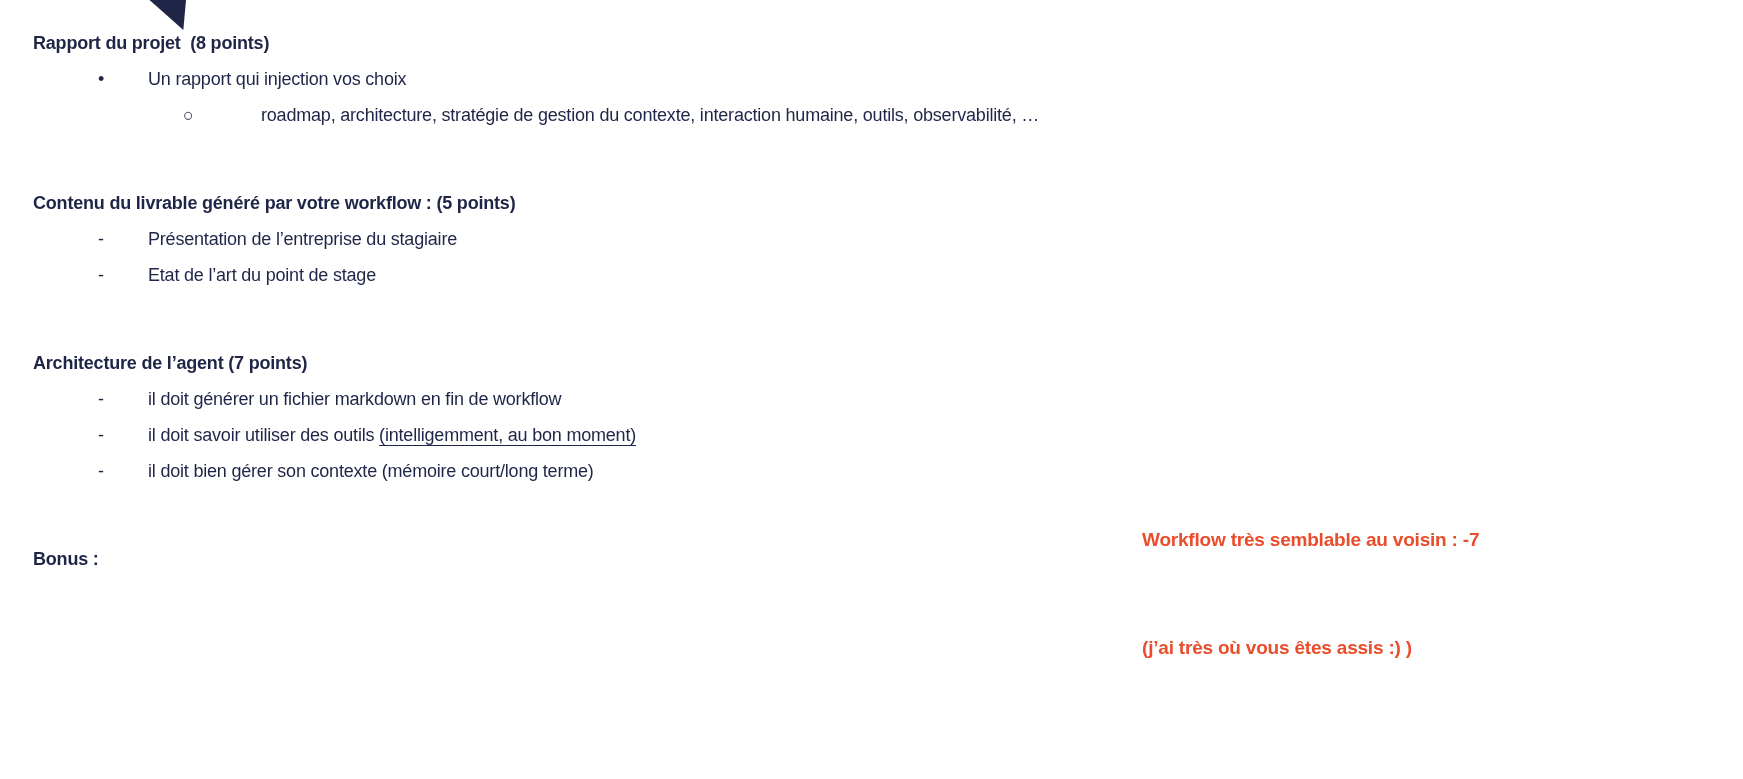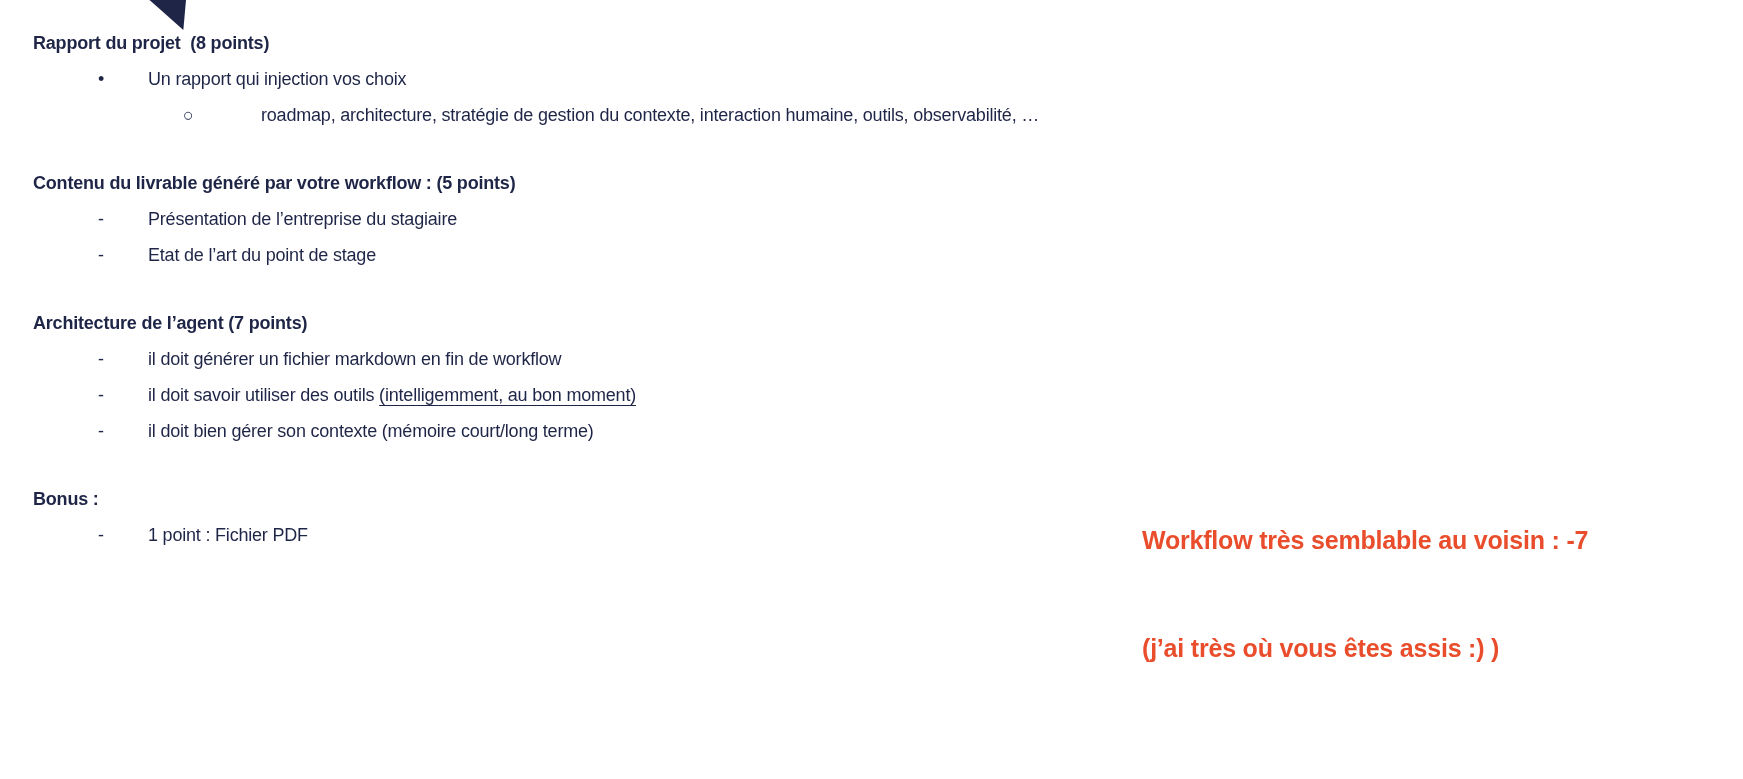--- a/index.html
+++ b/index.html
@@ -22,34 +22,34 @@
   .triangle{
     position:absolute;left:148px;top:0;width:38px;height:30px;
     background:var(--navy);
     clip-path:polygon(4% 0,100% 0,93% 100%);
   }
   .content{
     position:absolute;left:33px;top:25px;right:0;
     font-size:18px;line-height:36px;
   }
   .section{margin:0;}
-  .section + .section{margin-top:32px;}
+  .section + .section{margin-top:52px;}
   .heading{font-weight:bold;white-space:pre-wrap;}
   .item{white-space:pre-wrap;}
   .item .marker{display:inline-block;}
   .item.l1{padding-left:65px;}
   .item.l1 .marker{width:50px;}
   .item.l2{padding-left:150px;}
   .item.l2 .marker{width:78px;}
   .underline{text-decoration:underline;text-underline-offset:4px;}
   .annotation{
     position:absolute;left:1142px;top:450px;
     color:var(--orange);
     font-weight:bold;
-    font-size:25px;line-height:36px;
+    font-size:19px;line-height:36px;
     white-space:pre-wrap;
   }
 </style>
 </head>
 <body style="--navy: #1f2547; --orange: #e94d2b; --bg: #ffffff;">
 
 <div class="page">
   <div class="triangle"></div>
 
   <div class="content" id="content">
@@ -64,21 +64,20 @@
         <div class="item l1"><span class="marker">-</span><span class="txt">Etat de l’art du point de stage</span></div>
       </div>
       <div class="section">
         <div class="heading">Architecture de l’agent (7 points)</div>
         <div class="item l1"><span class="marker">-</span><span class="txt">il doit générer un fichier markdown en fin de workflow</span></div>
         <div class="item l1"><span class="marker">-</span><span class="txt">il doit savoir utiliser des outils </span><span class="txt underline">(intelligemment, au bon moment)</span></div>
         <div class="item l1"><span class="marker">-</span><span class="txt">il doit bien gérer son contexte (mémoire court/long terme)</span></div>
       </div>
       <div class="section">
         <div class="heading">Bonus :</div>
-        <div class="item l1"><span class="marker">-</span><span class="txt">1 point : Fichier PDF</span></div>
       </div>
     </div>
 
   <div class="annotation">
     <div>Workflow très semblable au voisin : -7</div>
     <div>(j’ai très où vous êtes assis :) )</div>
   </div>
 </div>
 
 </body></html>

